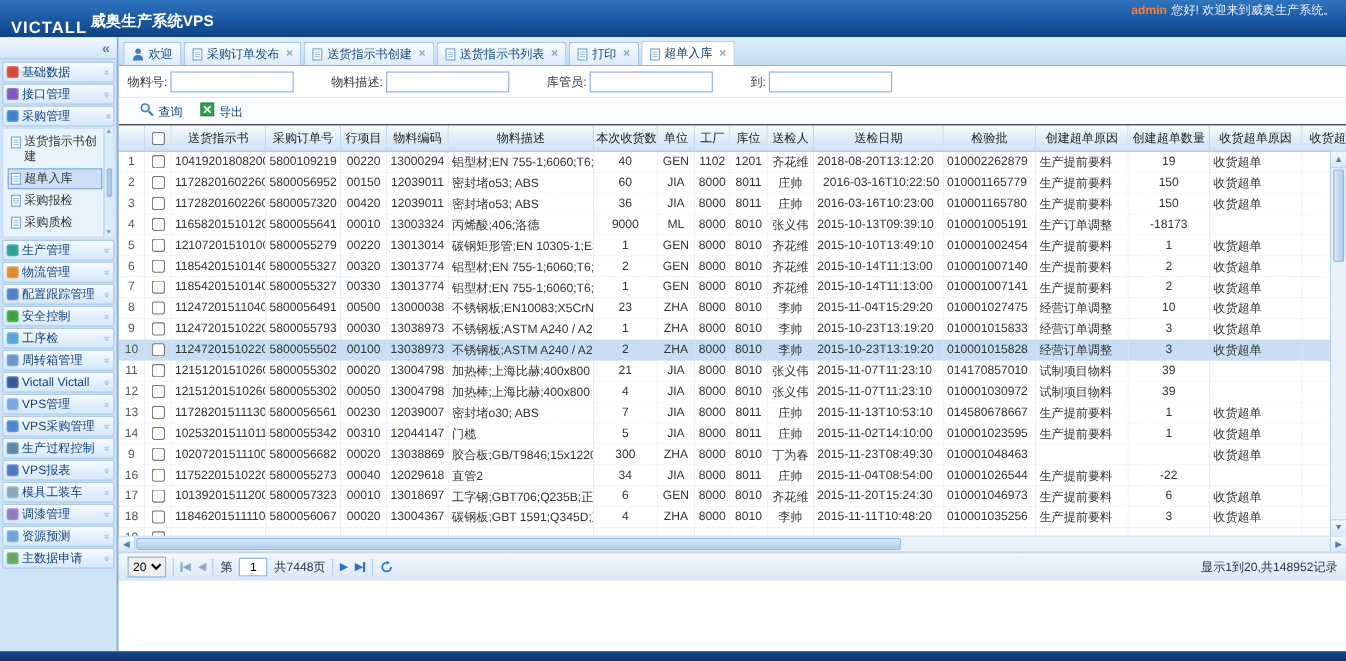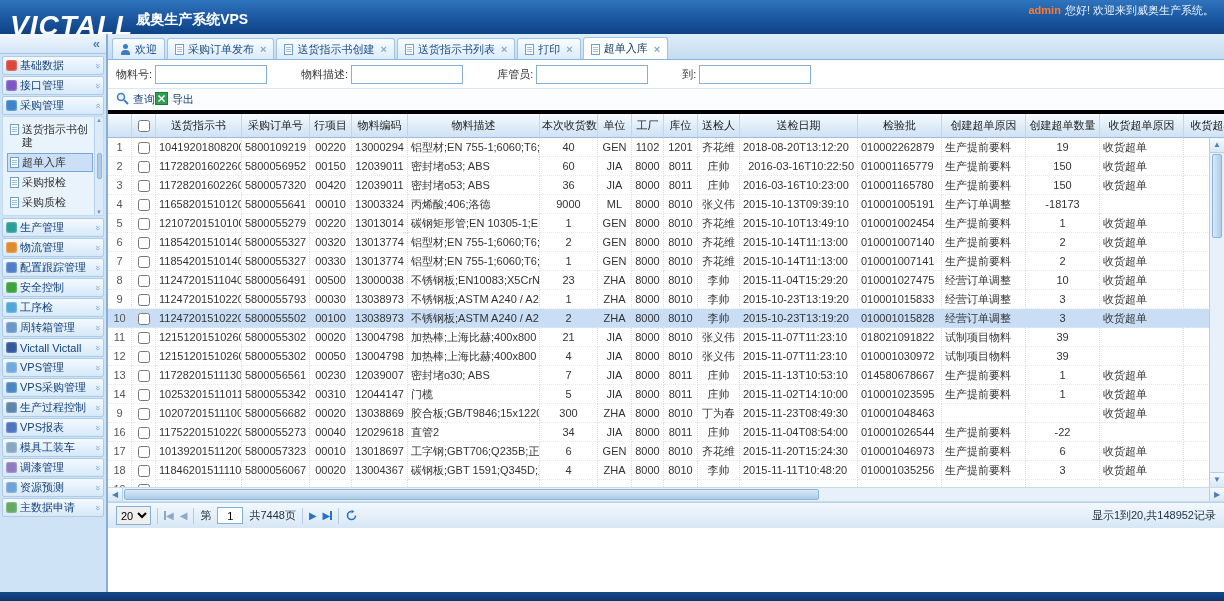--- a/index.html
+++ b/index.html
@@ -4,21 +4,21 @@
 <style>
   * { margin:0; padding:0; box-sizing:border-box; }
   html,body { width:1224px; height:601px; overflow:hidden; }
   body { font-family:"Liberation Sans","DejaVu Sans",sans-serif; font-size:11px; background:#fff; }
   .app { width:1224px; height:601px; display:flex; flex-direction:column; }
 
   
   .topbar { height:34px; flex:none; display:flex; justify-content:space-between;
             background:linear-gradient(#2f74bd 0%, #1a57a0 55%, #0e4284 100%); color:#fff; }
   .logo-area { display:flex; align-items:center; padding-left:10px; gap:3px; }
-  .brand { font-size:28px; font-weight:bold; font-style:italic; letter-spacing:1px;margin-top:17px; }
+  .brand { font-size:15px; font-weight:bold; letter-spacing:1px;margin-top:17px; }
   .sysname { font-size:14px; font-weight:bold; margin-top:5px; }
   .topbar-right { text-align:right; padding:3px 10px 0 0; line-height:14px; }
   .topbar-line1 { display:flex; align-items:center; justify-content:flex-end; gap:5px; font-weight:bold; font-size:12px; }
   .top-link { color:#fff; cursor:pointer; text-decoration:none; }
   .lnk-sep { font-weight:normal; color:#cfe0f5; margin:0 2px; }
   .topbar-line2 { font-size:11px; color:#e6f0fb; }
   .admin-name { color:#ff7b2e; font-weight:bold; margin-right:4px; }
 
   
   .bodyrow { flex:1; display:flex; min-height:0; }
@@ -60,22 +60,22 @@
   .tab .close { color:#86a8c9; font-weight:bold; font-size:11px; margin-left:2px; cursor:pointer; }
   .user-icon { width:11px; height:11px; position:relative; display:inline-block; flex:none; }
   .user-icon::before { content:""; position:absolute; top:0; left:3px; width:5px; height:5px; border-radius:50%; background:#3d7cc0; }
   .user-icon::after  { content:""; position:absolute; bottom:0; left:1px; width:9px; height:5px; border-radius:4px 4px 0 0; background:#3d7cc0; }
 
   .filters { flex:none; height:29px; display:flex; align-items:center; padding:0 8px; border-bottom:1px solid #d9e7f4; }
   .fgroup { display:flex; align-items:center; gap:3px; margin-right:34px; }
   .fgroup label { color:#333; white-space:nowrap; }
   .filters input { width:112px; height:19px; border:1px solid #88aed2; padding:0 3px; font-size:11px; font-family:inherit; }
 
-  .toolbar { flex:none; height:25px; display:flex; align-items:center; padding:0 8px;
-             background:#fbfdff; border-bottom:4px solid #000000; }
+  .toolbar { flex:none; height:25px; display:flex; align-items:center; gap:16px; padding:0 19px;
+             background:#fbfdff; border-bottom:1px solid #000000; }
   .tbtn { display:flex; align-items:center; gap:4px; color:#15427c; cursor:pointer; }
 
   
   .grid { position:relative; flex:none; height:374px; overflow:hidden; border-bottom:1px solid #c9dcee; }
   table { border-collapse:separate; border-spacing:0; table-layout:fixed; width:1156px; }
   th { background:linear-gradient(#f6fafe,#dcebf8 60%,#cfe2f4); border-right:1px solid #c3d7ea;
        border-bottom:1px solid #9cbcdb; font-weight:normal; height:24px; padding:0 2px;
        white-space:nowrap; overflow:hidden; color:#222; cursor:pointer; }
   td { height:19px; padding:0 3px; white-space:nowrap; overflow:hidden;
        border-right:1px dotted #cfdded; border-bottom:1px dotted #e2ebf4; color:#333; }
@@ -572,21 +572,21 @@
                 <td style="text-align:center">5800055302</td>
                 <td style="text-align:center">00020</td>
                 <td style="text-align:center">13004798</td>
                 <td style="text-align:left">加热棒;上海比赫;400x800 80</td>
                 <td style="text-align:center">21</td>
                 <td style="text-align:center">JIA</td>
                 <td style="text-align:center">8000</td>
                 <td style="text-align:center">8010</td>
                 <td style="text-align:center">张义伟</td>
                 <td style="text-align:left">2015-11-07T11:23:10</td>
-                <td style="text-align:left">018021091822</td>
+                <td style="text-align:left">014170857010</td>
                 <td style="text-align:left">试制项目物料</td>
                 <td style="text-align:center">39</td>
                 <td style="text-align:left"></td>
                 <td style="text-align:left"></td>
               </tr>
               <tr>
                 <td class="rownum">12</td>
                 <td class="cbcell"><input type="checkbox" style=""></td>
                 <td style="text-align:left">12151201510260</td>
                 <td style="text-align:center">5800055302</td>

